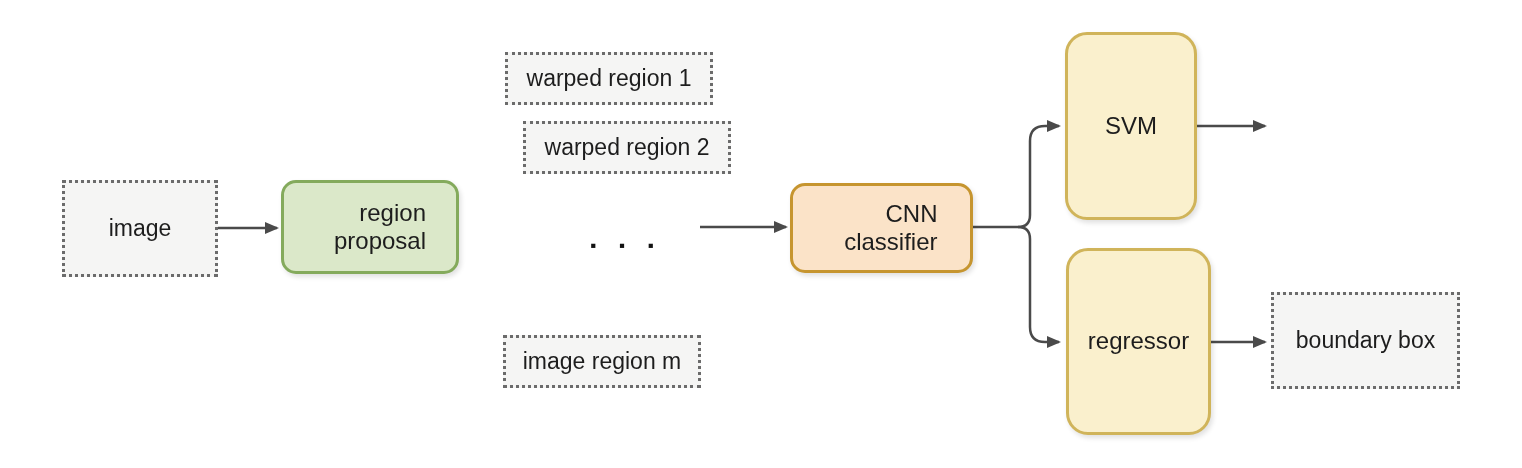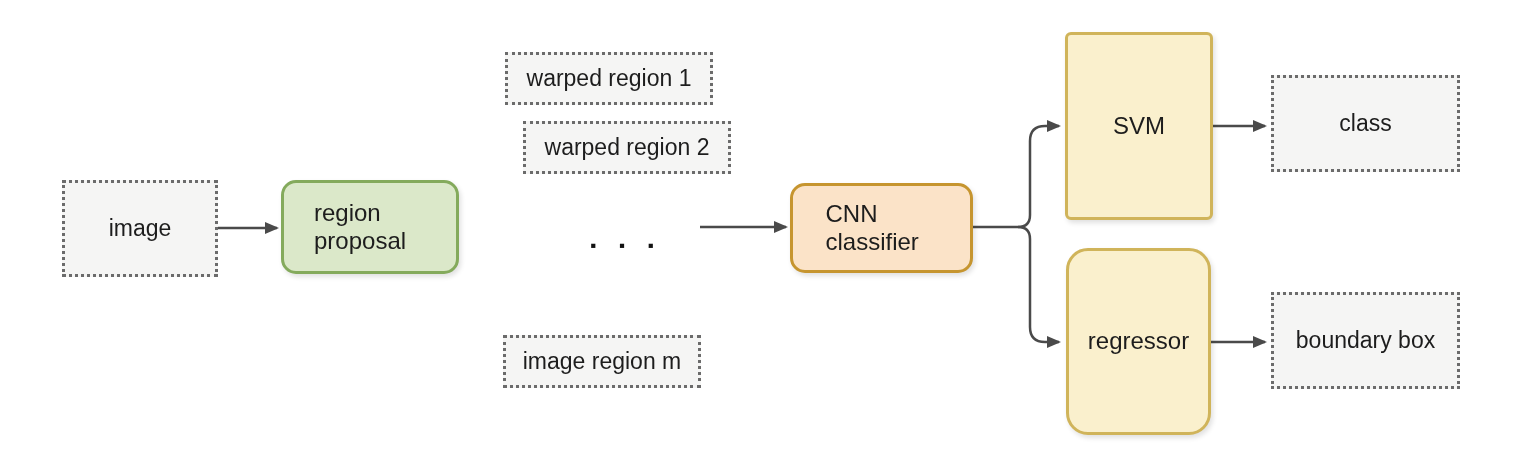--- a/index.html
+++ b/index.html
@@ -24,21 +24,21 @@
     fill: none;
     stroke: var(--arrow, #4a4a4a);
     stroke-width: 2.5px;
   }
   .arrowhead-shape { fill: var(--arrow, #4a4a4a); }
   .node {
     position: absolute;
     display: flex;
     align-items: center;
     justify-content: center;
-    text-align: left;
+    text-align: right;
     box-sizing: border-box;
     font-size: 23px;
     line-height: 1.18;
     color: var(--text, #1d1d1d);
   }
   .node--dotted {
     background: var(--dotted-fill, #f5f5f4);
     border: 3px dotted var(--dotted-border, #6b6b6b);
   }
   .node--green {
@@ -115,27 +115,24 @@
   </div>
 
   <div class="node node--dotted" style="left:503px; top:335px; width:198px; height:53px;">
     <span>image region m</span>
   </div>
 
   <div class="node node--orange" style="left:790px; top:183px; width:183px; height:90px;">
     <span class="wrap-narrow">CNN classifier</span>
   </div>
 
-  <div class="node node--yellow" style="left:1065px; top:32px; width:148px; height:188px;border-radius:6px;">
+  <div class="node node--yellow" style="left:1065px; top:32px; width:132px; height:188px;">
     <span>SVM</span>
   </div>
 
-  <div class="node node--dotted" style="left:1271px; top:75px; width:189px; height:97px;">
-    <span>class</span>
-  </div>
 
   <div class="node node--yellow" style="left:1066px; top:248px; width:145px; height:187px;">
     <span>regressor</span>
   </div>
 
   <div class="node node--dotted" style="left:1271px; top:292px; width:189px; height:97px;">
     <span>boundary box</span>
   </div>
 
 </div>

